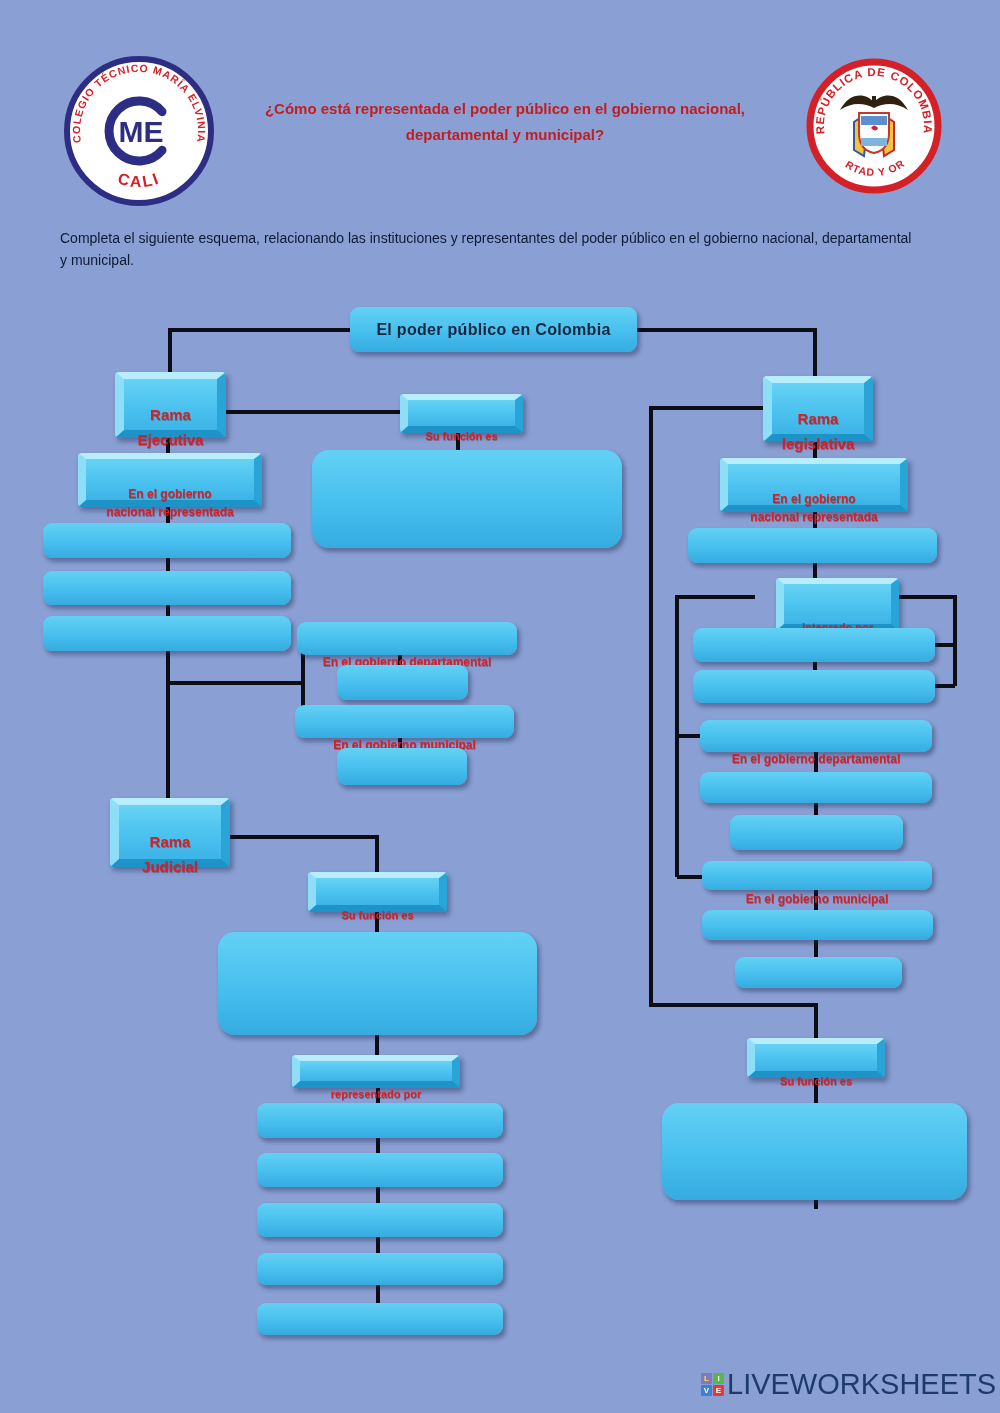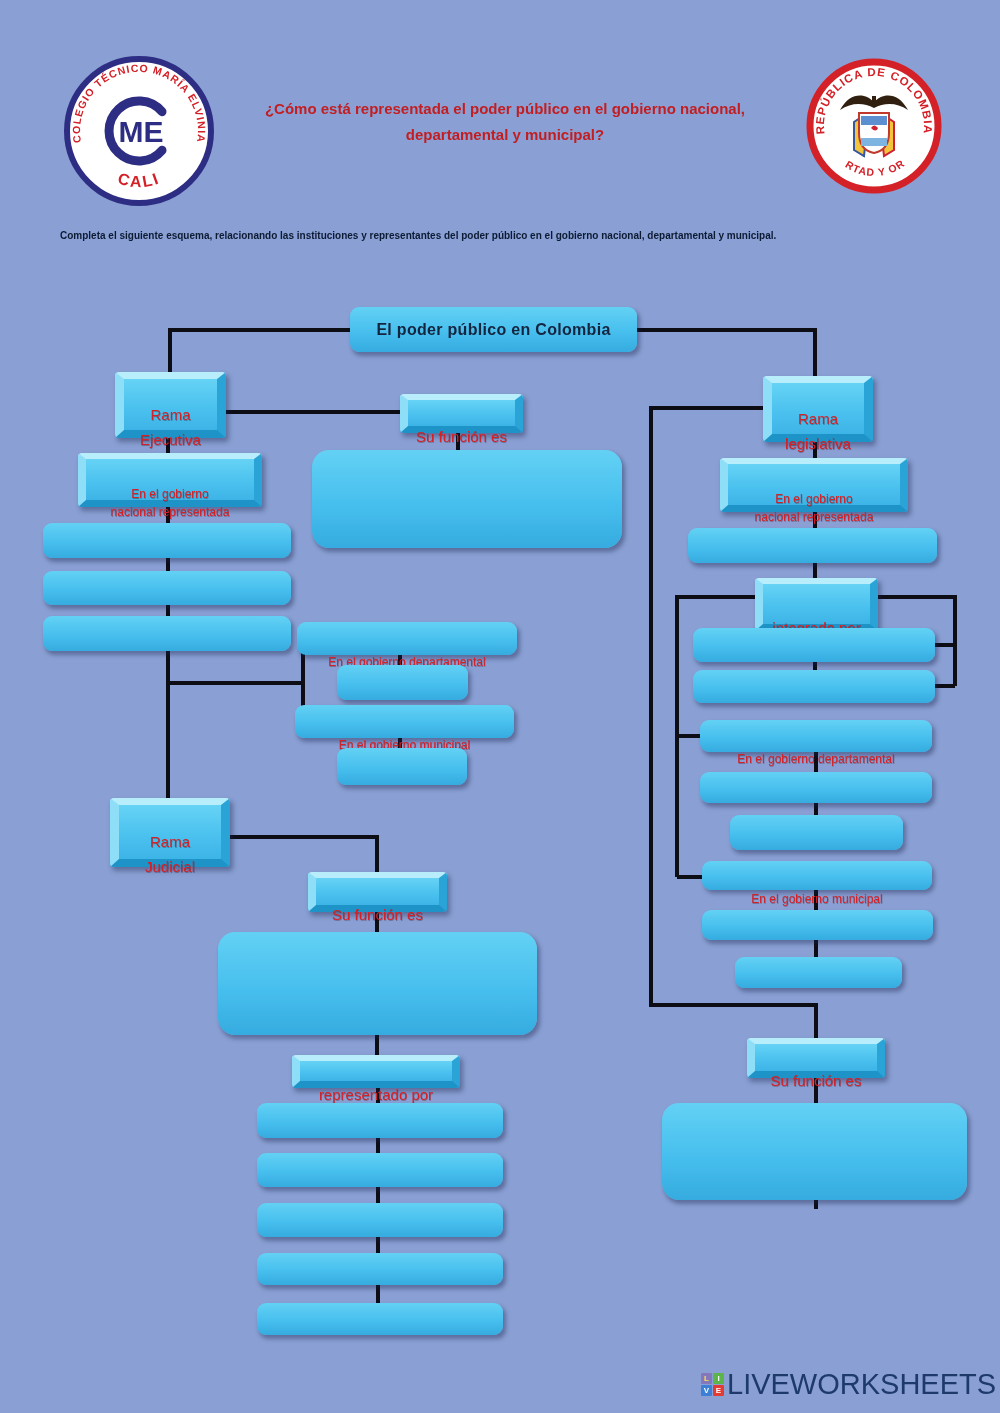--- a/index.html
+++ b/index.html
@@ -15,21 +15,21 @@
     text-align:center; font-size:17px; font-weight:bold; color:#17375e;
     letter-spacing:.2px;
   }
   .subtitle {
     position:absolute; left:180px; top:96px; width:650px;
     text-align:center; font-size:15px; font-weight:bold; color:#c21e22;
     line-height:1.75; white-space:pre-line;
   }
   .instructions {
     position:absolute; left:60px; top:228px; width:858px;
-    font-size:10px; font-weight:bold; color:#0d1a33; line-height:1.55;
+    font-size:14px; font-weight:normal; color:#0d1a33; line-height:1.55;
   }
   .logo { position:absolute; }
   
   .node { position:absolute; display:flex; align-items:center; justify-content:center;
           text-align:center; }
   .slot {
     background:linear-gradient(180deg,#63d1f4 0%,#47bfee 55%,#35abdf 100%);
     border-radius:9px;
     box-shadow:2.5px 3.5px 4px rgba(25,35,75,.40);
     text-align:center;
@@ -37,24 +37,24 @@
   .big { border-radius:17px; }
   .bevel {
     background:linear-gradient(180deg,#66d3f5 0%,#49c0ee 60%,#3db4e6 100%);
     border-style:solid;
     border-color:#b8edfc #2aa3d7 #1e93c8 #8fdef8;
     border-width:7px 9px 8px 9px;
     box-shadow:2.5px 3.5px 5px rgba(25,35,75,.40);
     border-radius:4px;
   }
   .bevel.sm { border-width:6px 8px 7px 8px; }
-  .redtxt { color:#d42027; font-weight:normal; white-space:pre-line;
+  .redtxt { color:#d42027; font-weight:bold; white-space:pre-line;
             text-shadow:.5px .5px 0 rgba(70,0,0,.30);margin-top:46px; }
   .f15 { font-size:15px; line-height:1.65; }
-  .f14 { font-size:15px; }
+  .f14 { font-size:11px; }
   .f13 { font-size:12px; line-height:1.5; }
   .roottxt { color:#15243f; font-weight:bold; font-size:16px; letter-spacing:.3px; }
   #connectors { position:absolute; left:0; top:0; }
   
   .footer { position:absolute; left:701px; top:1368px; display:flex; align-items:center; }
   .tiles { display:grid; grid-template-columns:11px 11px; grid-gap:1px; margin-right:3px; }
   .tile { width:11px; height:11px; display:flex; align-items:center; justify-content:center;
           color:#fff; font-size:8px; font-weight:bold; border-radius:1px; }
   .brand { font-size:29px; font-weight:normal; color:#1e3a6b; letter-spacing:0; }
 </style>
@@ -182,21 +182,21 @@
 
   <div class="node bevel" style="left:763px; top:376px; width:110px; height:66px;">
     <span class="redtxt f15">Rama
 legislativa</span>
   </div>
   <div class="node bevel sm" style="left:720px; top:458px; width:188px; height:54px;">
     <span class="redtxt f13">En el gobierno
 nacional representada</span>
   </div>
   <div class="node slot" style="left:688px; top:528px; width:249px; height:35px;"></div>
-  <div class="node bevel sm" style="left:755px; top:578px; width:123px; height:53px;">
+  <div class="node bevel sm" style="left:776px; top:578px; width:123px; height:53px;">
     <span class="redtxt f14">integrado por</span>
   </div>
   <div class="node slot" style="left:693px; top:628px; width:242px; height:34px;"></div>
   <div class="node slot" style="left:693px; top:670px; width:242px; height:33px;"></div>
   <div class="node slot" style="left:700px; top:720px; width:232px; height:32px;">
     <span class="redtxt f13">En el gobierno departamental</span>
   </div>
   <div class="node slot" style="left:700px; top:772px; width:232px; height:31px;"></div>
   <div class="node slot" style="left:730px; top:815px; width:173px; height:35px;"></div>
   <div class="node slot" style="left:702px; top:861px; width:230px; height:29px;">

